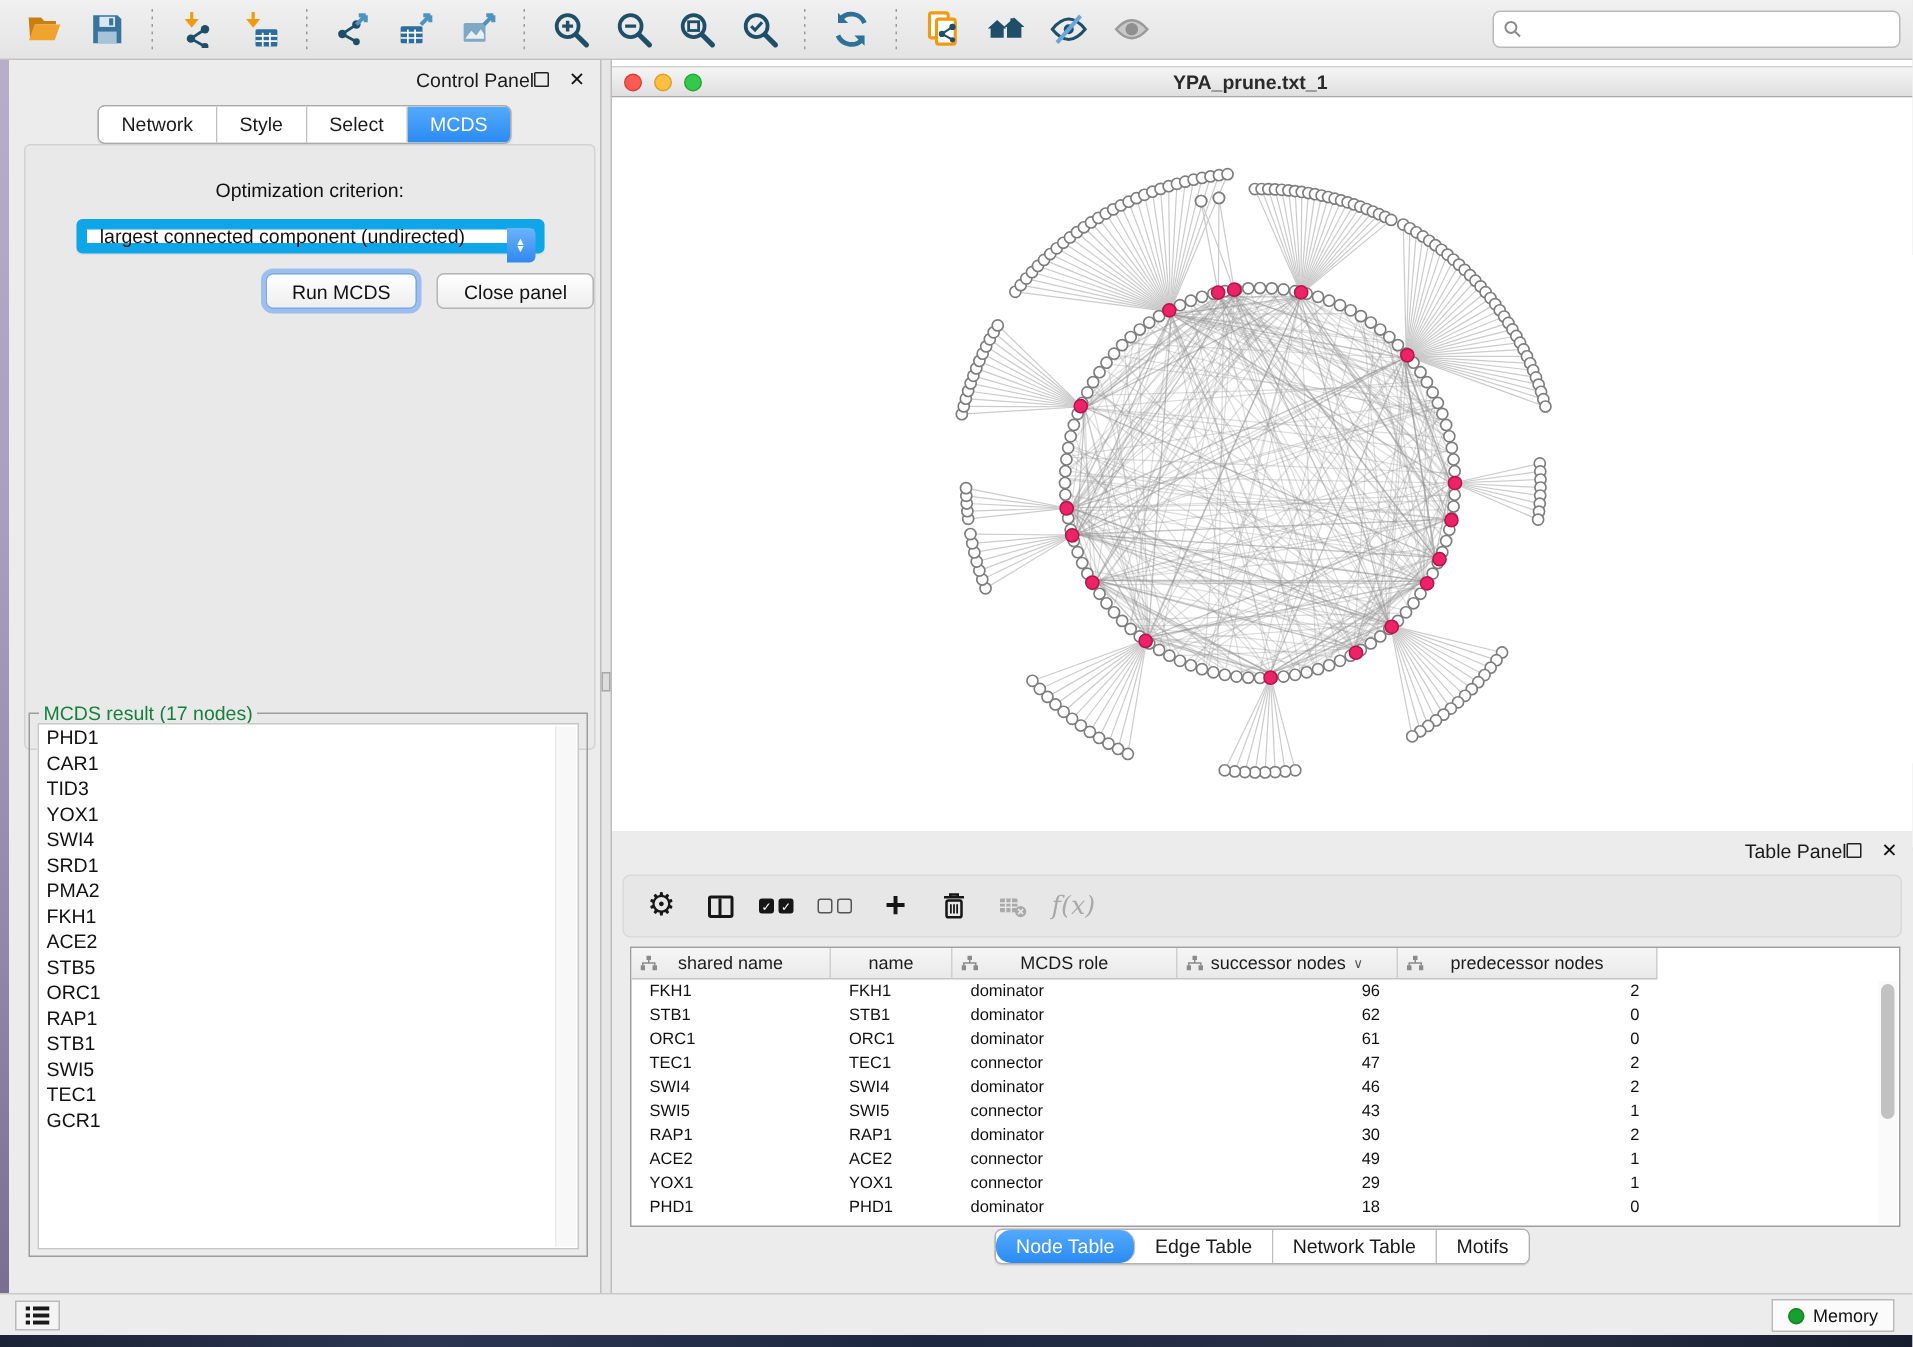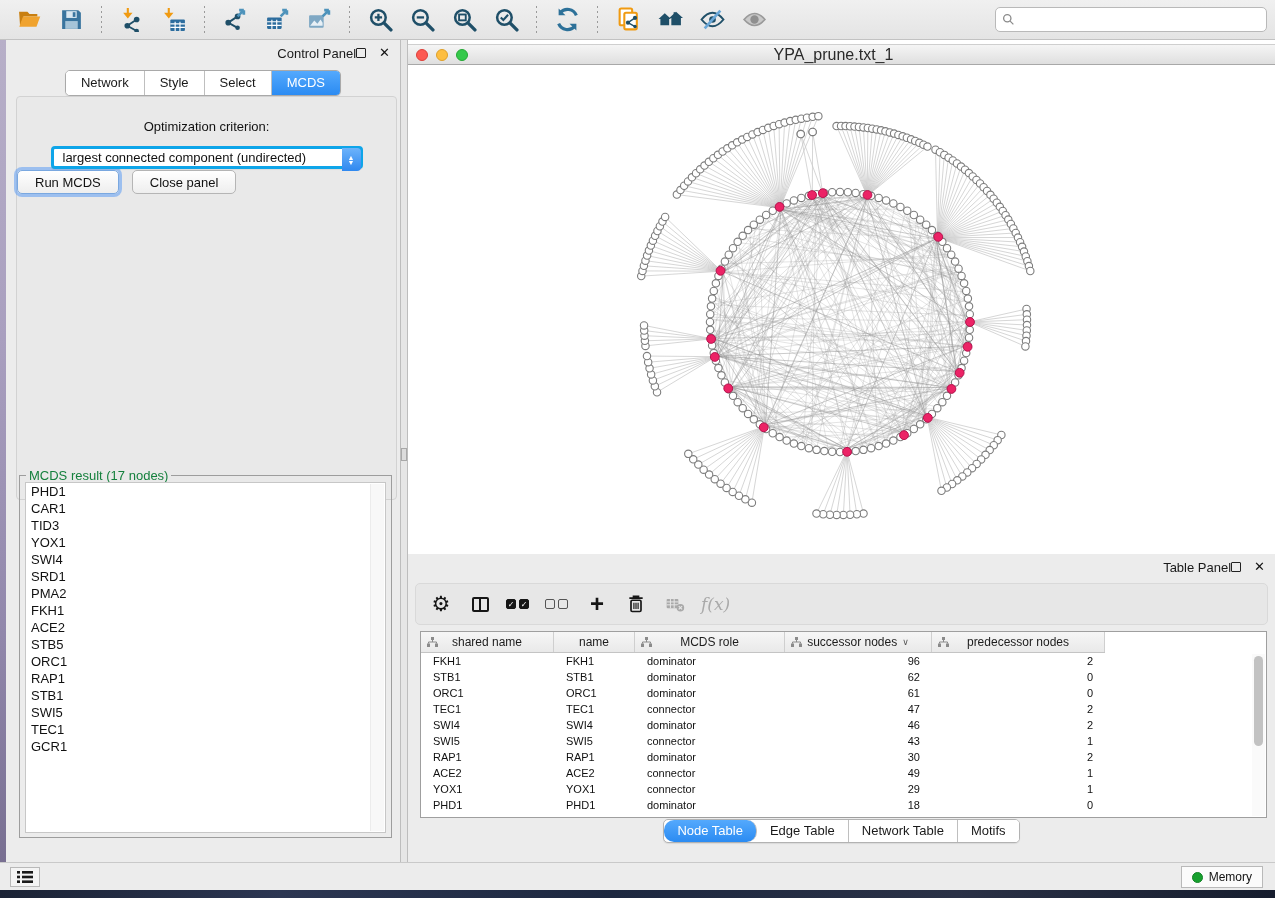--- a/index.html
+++ b/index.html
@@ -43,28 +43,28 @@
     background:#fff; box-shadow:0 1px 1px rgba(0,0,0,.08); }
   .cp-tabs .tab { padding:4px 15px 5px; font-size:13px; color:#1a1a1a; background:#fff;
     border-right:1px solid #bfbfbf; }
   .cp-tabs .tab:last-child { border-right:none; }
   .cp-tabs .tab.active { background:linear-gradient(#54a9fd,#2b8bf2); color:#fff; }
 
   .cp-content { position:absolute; left:10px; top:56px; width:381px; height:404px;
     background:#e9e9e9; border:1px solid #d2d2d2; border-radius:4px; }
   .opt-label { text-align:center; margin-top:22px; font-size:13px; color:#111; }
   .cp-select { position:relative; margin:12px auto 0; width:312px; height:23px; background:#fff;
-    border:3px solid #0ea5e9; border-radius:4px; display:flex; align-items:center;
+    border:7px solid #0ea5e9; border-radius:4px; display:flex; align-items:center;
     font-size:13px; color:#111; padding-left:9px;
     box-shadow:0 1px 1px rgba(0,0,0,.06); }
   .cp-select .stepper { position:absolute; right:-1px; top:-1px; width:19px; height:23px;
     border-radius:0 4px 4px 0; background:linear-gradient(#6db3fb,#2f88ef);
     display:flex; flex-direction:column; align-items:center; justify-content:center; }
   .stepper span { color:#fff; font-size:7px; line-height:5px; }
-  .cp-buttons { display:flex; justify-content:flex-start; margin-top:1px; gap:13px; }
+  .cp-buttons { display:flex; justify-content:flex-end; margin-top:13px; gap:13px; }
   .aqua-btn { height:24px; padding:0 17px; font-size:13px; color:#111;
     background:linear-gradient(#ffffff,#eeeeee); border:1px solid #b5b5b5; border-radius:5px;
     display:flex; align-items:center; }
   .aqua-btn.focused { box-shadow:0 0 0 3px rgba(92,156,244,.55); border-color:#7aa8e0; }
 
   .cp-result { position:absolute; left:13px; top:428px; width:373px; height:370px; }
   .cp-result fieldset { border:1px solid #9d9d9d; width:100%; height:100%; }
   .cp-result legend { font-size:13px; color:#15803d; margin-left:6px; padding:0 3px; }
   .result-list { position:absolute; left:6px; top:14px; right:6px; bottom:5px; background:#fff;
     border:1px solid #c7c7c7; overflow:hidden; font-size:13px; color:#111; }
@@ -81,21 +81,21 @@
   
   #network-window { position:absolute; left:408px; top:40px; width:867px; height:525px;
     background:#fff; }
   #net-titlebar { position:absolute; left:0; top:4px; width:100%; height:21px;
     background:linear-gradient(#f5f5f5,#dfdfdf); border-top:1px solid #cfcfcf;
     border-bottom:1px solid #a8a8a8; display:flex; align-items:center; padding:0 8px; }
   .tl { width:12px; height:12px; border-radius:50%; margin-right:8px; flex:none; }
   .tl.red { background:#fc5a52; border:1px solid #dd3f38; }
   .tl.yellow { background:#fdbe41; border:1px solid #dfa029; }
   .tl.green { background:#35c94b; border:1px solid #24a834; }
-  #net-title { position:absolute; left:0; right:16px; text-align:center; font-size:16px; color:#2a2a2a; }
+  #net-title { position:absolute; left:0; right:16px; text-align:center; font-size:13px; color:#2a2a2a;font-weight:bold; }
   #network-canvas { position:absolute; left:0; top:25px; width:867px; height:500px; background:#fff; }
   #network-canvas svg { display:block; }
 
   
   #h-splitter { position:absolute; left:408px; top:565px; width:867px; height:2px; background:#d6d6d6; }
   #h-splitter .handle { position:absolute; left:425px; top:-5px; width:14px; height:9px;
     background:#d9d9d9; border:1px solid #b5b5b5; border-radius:2px; }
 
   
   #table-panel { position:absolute; left:408px; top:554px; width:867px; height:295px; background:#ececec; }

